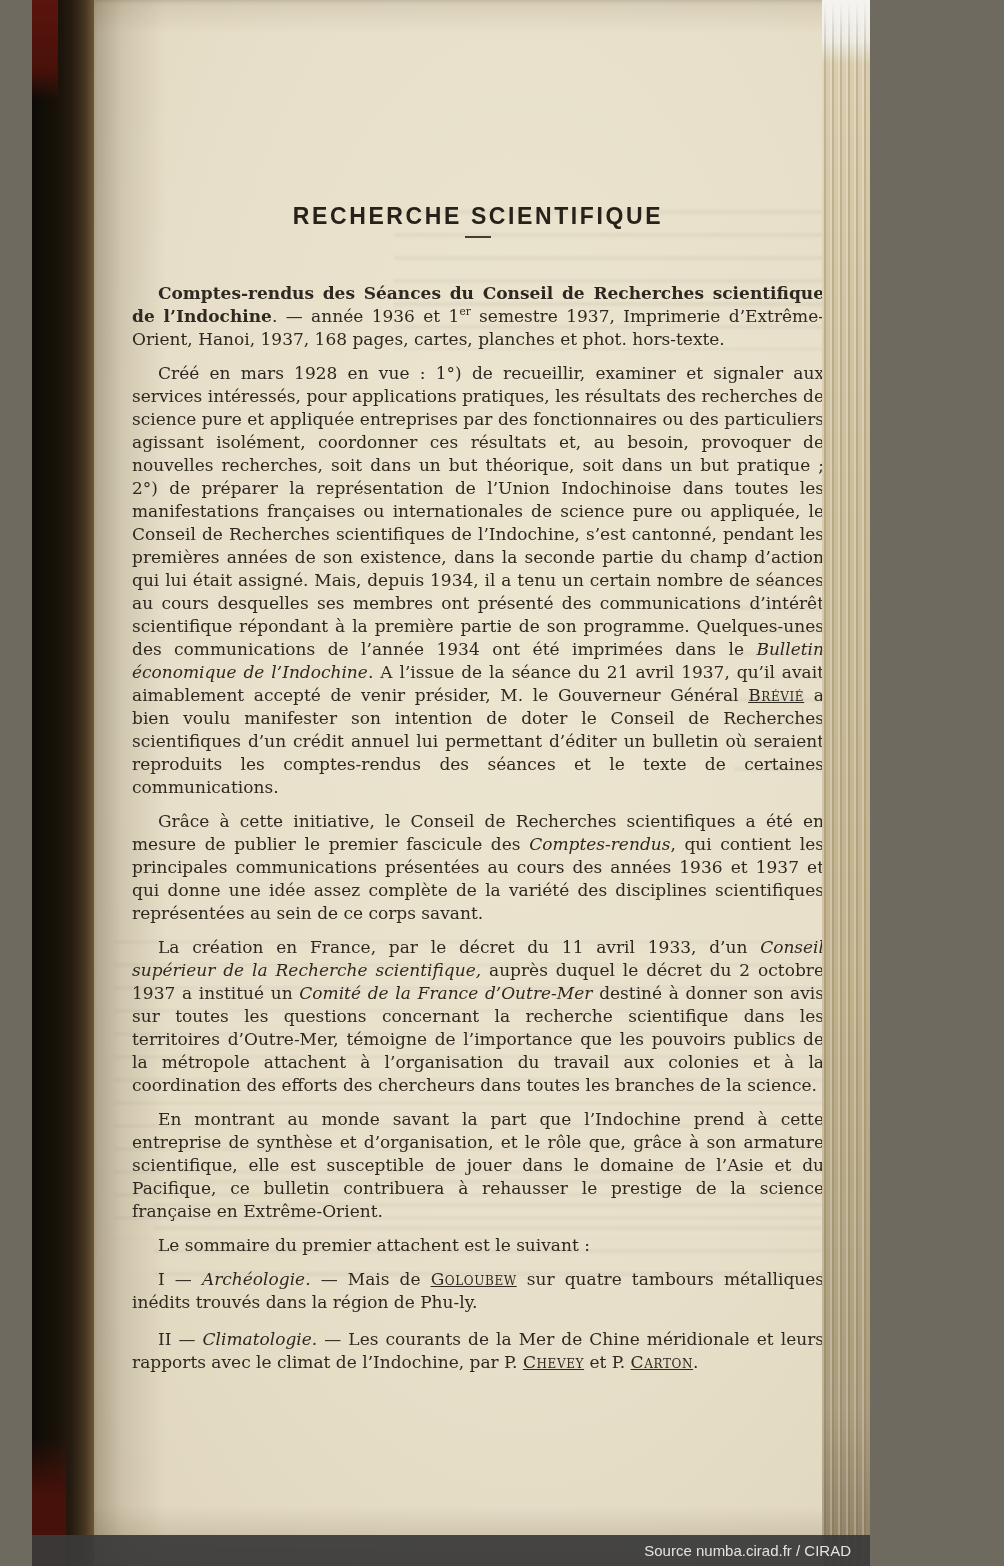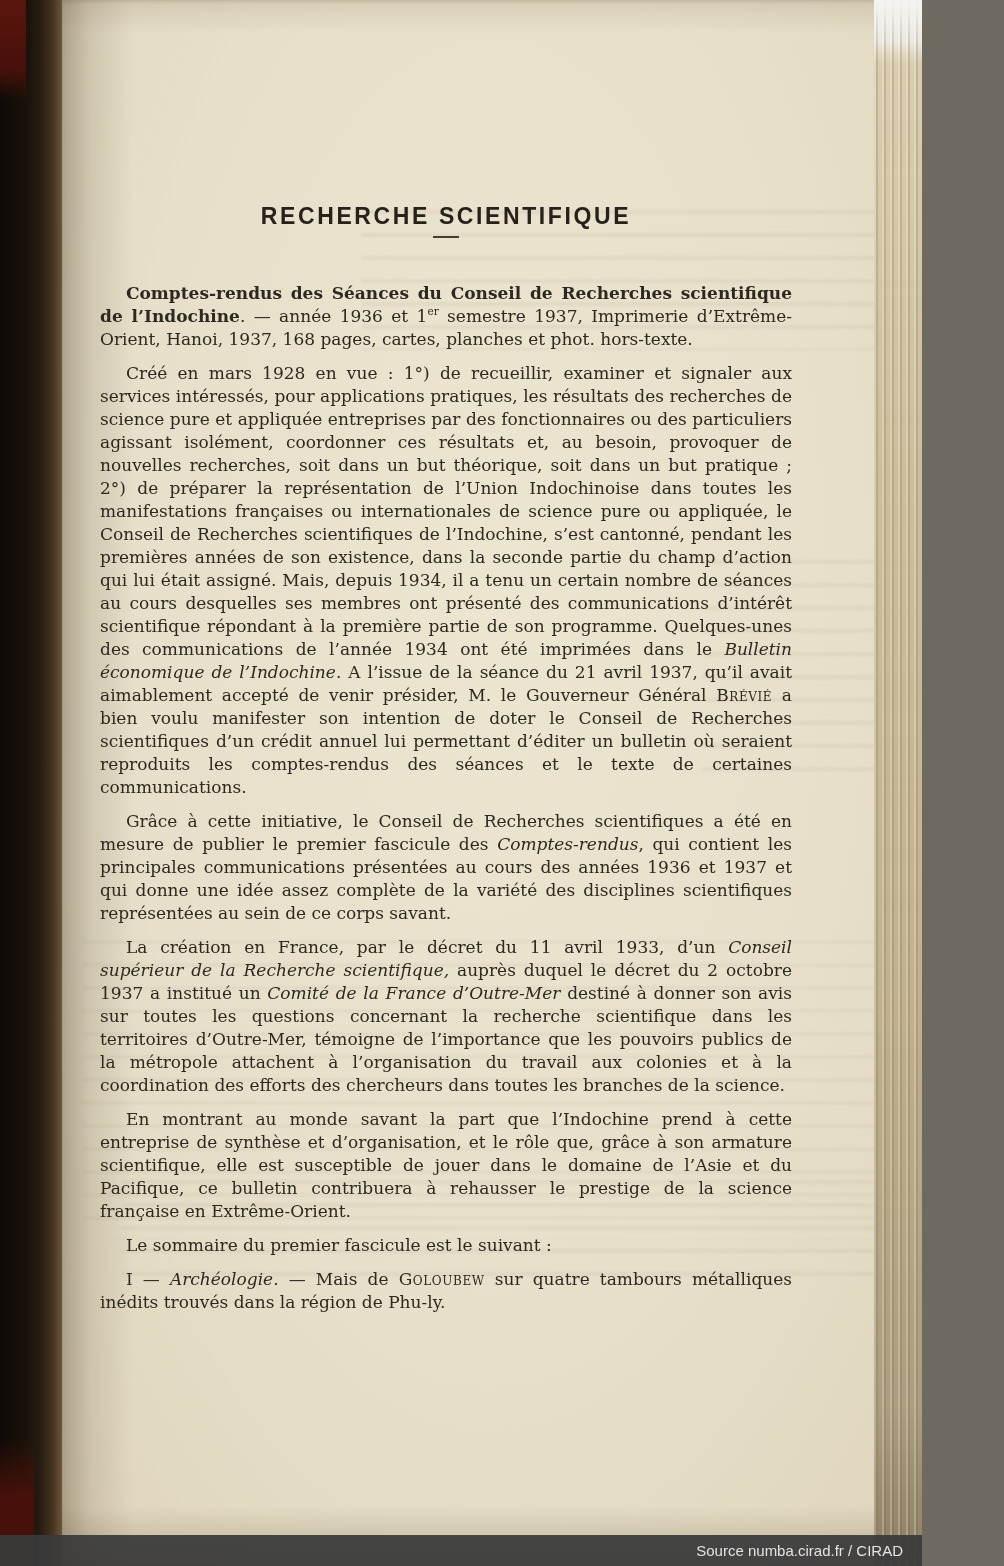--- a/index.html
+++ b/index.html
@@ -1,21 +1,22 @@
 <!DOCTYPE html>
 <html><head>
 <meta charset="utf-8">
 <style>
   html, body { margin:0; padding:0; background:#6e6a60; }
   .scan {
     position:relative;
-    width:922px; height:1566px;
+    width:838px; height:1566px;
     overflow:hidden;
     font-family:"DejaVu Serif", serif;
     background:#8a8578;
+    margin-left:32px;
   }
   
   .spine {
     position:absolute; left:0; top:0; width:62px; height:100%;
     background:linear-gradient(90deg, #0d0a07 0%, #171108 38%, #241a10 62%, #43331f 84%, #6b5638 100%);
   }
   .cover-red-top {
     position:absolute; left:0; top:0; width:26px; height:100px;
     background:linear-gradient(180deg, #5a150d 0%, #47110a 70%, rgba(71,17,10,0) 100%);
     z-index:2;
@@ -73,21 +74,21 @@
     font-family:"Liberation Sans", sans-serif;
     font-size:23px; font-weight:700; letter-spacing:2.6px;
     text-align:center; color:#262119;
   }
   .rule { width:26px; height:2px; background:#443c2f; margin:0 auto 44px; }
   p.para { margin:0 0 11px; text-indent:26px; }
   p.para.item { margin-bottom:14px; margin-top:3px; }
   p.para.sommaire { margin-top:6px; }
   .s-b  { font-weight:700; }
   .s-i  { font-style:italic; }
-  .s-sc { font-variant:small-caps; letter-spacing:.6px; }
+  .s-sc { font-variant:small-caps; letter-spacing:.6px;text-decoration:underline; }
   .s-sup{ vertical-align:super; font-size:62%; line-height:0; }
 
   
   .credit-bar {
     position:absolute; left:0; right:0; bottom:0; height:31px;
     background:rgba(58,58,58,.93);
     display:flex; align-items:center; justify-content:flex-end;
     padding-right:19px; box-sizing:border-box;
     z-index:10;
     font-family:"Liberation Sans", sans-serif;
@@ -111,22 +112,23 @@
 
     <div class="text">
       <h1 class="title">RECHERCHE SCIENTIFIQUE</h1>
       <div class="rule"></div>
       <div id="paragraphs">
           <p class="para lead"><span class="s-b">Comptes-rendus des Séances du Conseil de Recherches scientifique de l’Indochine</span><span>. — année 1936 et 1</span><span class="s-sup">er</span><span> semestre 1937, Imprimerie d’Extrême-Orient, Hanoi, 1937, 168 pages, cartes, planches et phot. hors-texte.</span></p>
           <p class="para"><span>Créé en mars 1928 en vue : 1°) de recueillir, examiner et signaler aux services intéressés, pour applications pratiques, les résultats des recherches de science pure et appliquée entreprises par des fonctionnaires ou des particuliers agissant isolément, coordonner ces résultats et, au besoin, provoquer de nouvelles recherches, soit dans un but théorique, soit dans un but pratique ; 2°) de préparer la représentation de l’Union Indochinoise dans toutes les manifestations françaises ou internationales de science pure ou appliquée, le Conseil de Recherches scientifiques de l’Indochine, s’est cantonné, pendant les premières années de son existence, dans la seconde partie du champ d’action qui lui était assigné. Mais, depuis 1934, il a tenu un certain nombre de séances au cours desquelles ses membres ont présenté des communications d’intérêt scientifique répondant à la première partie de son programme. Quelques-unes des communications de l’année 1934 ont été imprimées dans le </span><span class="s-i">Bulletin économique de l’Indochine</span><span>. A l’issue de la séance du 21 avril 1937, qu’il avait aimablement accepté de venir présider, M. le Gouverneur Général </span><span class="s-sc">Brévié</span><span> a bien voulu manifester son intention de doter le Conseil de Recherches scientifiques d’un crédit annuel lui permettant d’éditer un bulletin où seraient reproduits les comptes-rendus des séances et le texte de certaines communications.</span></p>
           <p class="para"><span>Grâce à cette initiative, le Conseil de Recherches scientifiques a été en mesure de publier le premier fascicule des </span><span class="s-i">Comptes-rendus</span><span>, qui contient les principales communications présentées au cours des années 1936 et 1937 et qui donne une idée assez complète de la variété des disciplines scientifiques représentées au sein de ce corps savant.</span></p>
           <p class="para"><span>La création en France, par le décret du 11 avril 1933, d’un </span><span class="s-i">Conseil supérieur de la Recherche scientifique,</span><span> auprès duquel le décret du 2 octobre 1937 a institué un </span><span class="s-i">Comité de la France d’Outre-Mer</span><span> destiné à donner son avis sur toutes les questions concernant la recherche scientifique dans les territoires d’Outre-Mer, témoigne de l’importance que les pouvoirs publics de la métropole attachent à l’organisation du travail aux colonies et à la coordination des efforts des chercheurs dans toutes les branches de la science.</span></p>
           <p class="para"><span>En montrant au monde savant la part que l’Indochine prend à cette entreprise de synthèse et d’organisation, et le rôle que, grâce à son armature scientifique, elle est susceptible de jouer dans le domaine de l’Asie et du Pacifique, ce bulletin contribuera à rehausser le prestige de la science française en Extrême-Orient.</span></p>
-          <p class="para sommaire"><span>Le sommaire du premier fascicule est le suivant :</span></p>
+          <p class="para sommaire"><span>Le sommaire du premier attachent est le suivant :</span></p>
           <p class="para item"><span>I — </span><span class="s-i">Archéologie.</span><span> — Mais de </span><span class="s-sc">Goloubew</span><span> sur quatre tambours métalliques inédits trouvés dans la région de Phu-ly.</span></p>
+          <p class="para item"><span>II — </span><span class="s-i">Climatologie.</span><span> — Les courants de la Mer de Chine méridionale et leurs rapports avec le climat de l’Indochine, par P. </span><span class="s-sc">Chevey</span><span> et P. </span><span class="s-sc">Carton</span><span>.</span></p>
         </div>
     </div>
   </div>
 
   <div class="edges"></div>
   <div class="corner-light"></div>
 
   <div class="credit-bar">
     <span>Source numba.cirad.fr / CIRAD</span>
   </div>

